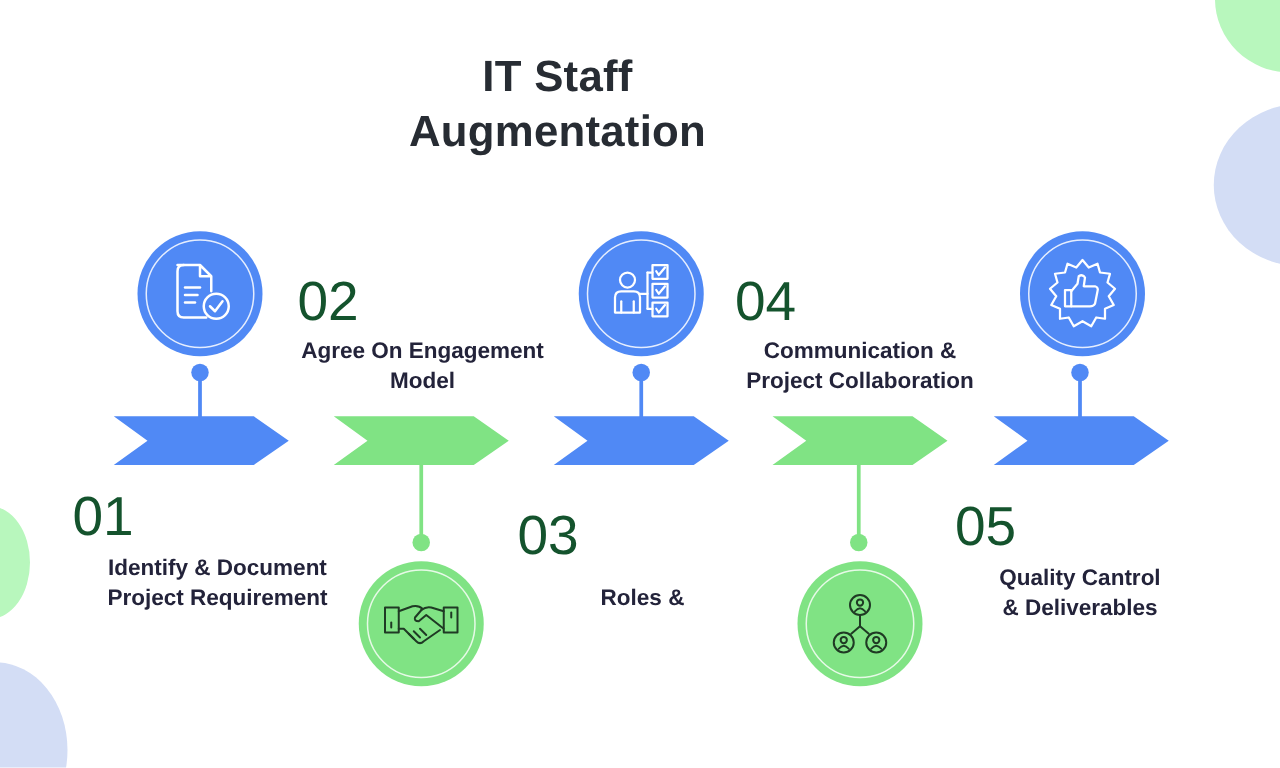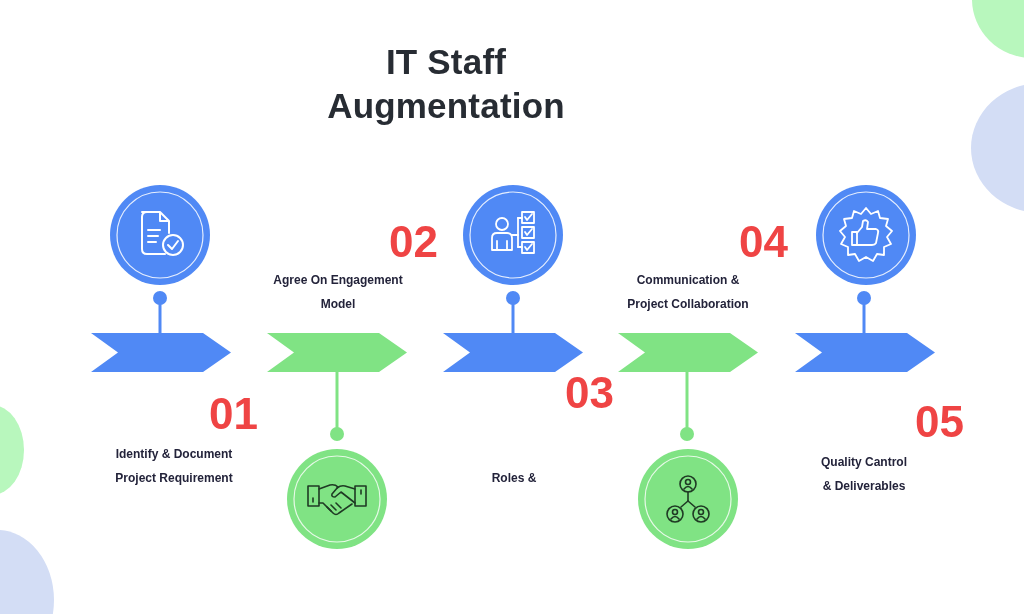--- a/index.html
+++ b/index.html
@@ -10,26 +10,26 @@
   }
   .blob { position: absolute; border-radius: 50%; }
   .title {
     position: absolute; left: 0; width: 892px; top: 40px;
     text-align: center; color: #272c33; font-weight: 700;
     font-size: 35px; line-height: 44px; letter-spacing: 0.2px;
   }
   .title div { white-space: nowrap; }
   svg.diagram { position: absolute; left: 0; top: 0; }
   .step-num {
-    position: absolute; width: 200px; text-align: right;
-    font-weight: 700; font-size: 44px; color: #ef4444; line-height: 44px;
+    position: absolute; width: 200px; text-align: left;
+    font-weight: 400; font-size: 44px; color: #14532d; line-height: 44px;
   }
   .step-label {
     position: absolute; width: 220px; text-align: center;
-    font-weight: 700; font-size: 12px; color: #23233a; line-height: 24px;
+    font-weight: 700; font-size: 18px; color: #23233a; line-height: 24px;
   }
 </style>
 </head>
 <body>
 
 <div class="blob" style="left:972px; top:-60px; width:120px; height:118px; background:#b8f7bd;"></div>
 <div class="blob" style="left:971px; top:83px; width:140px; height:130px; background:#d3ddf5;"></div>
 <div class="blob" style="left:-40px; top:405px; width:64px; height:90px; background:#b8f7bd;"></div>
 <div class="blob" style="left:-60px; top:530px; width:114px; height:140px; background:#d3ddf5;"></div>
 
@@ -153,21 +153,21 @@
   <div>Identify &amp; Document</div>
   <div>Project Requirement</div>
 </div>
 
 <div class="step-num" style="left:238px; top:220px;">02</div>
 <div class="step-label" style="left:228px; top:268px;">
   <div>Agree On Engagement</div>
   <div>Model</div>
 </div>
 
-<div class="step-num" style="left:414px; top:371px;">03</div>
+<div class="step-num" style="left:414px; top:407px;">03</div>
 <div class="step-label" style="left:404px; top:442px;margin-top:24px;">
   <div>Roles &amp;</div>
 </div>
 
 <div class="step-num" style="left:588px; top:220px;">04</div>
 <div class="step-label" style="left:578px; top:268px;">
   <div>Communication &amp;</div>
   <div>Project Collaboration</div>
 </div>
 

